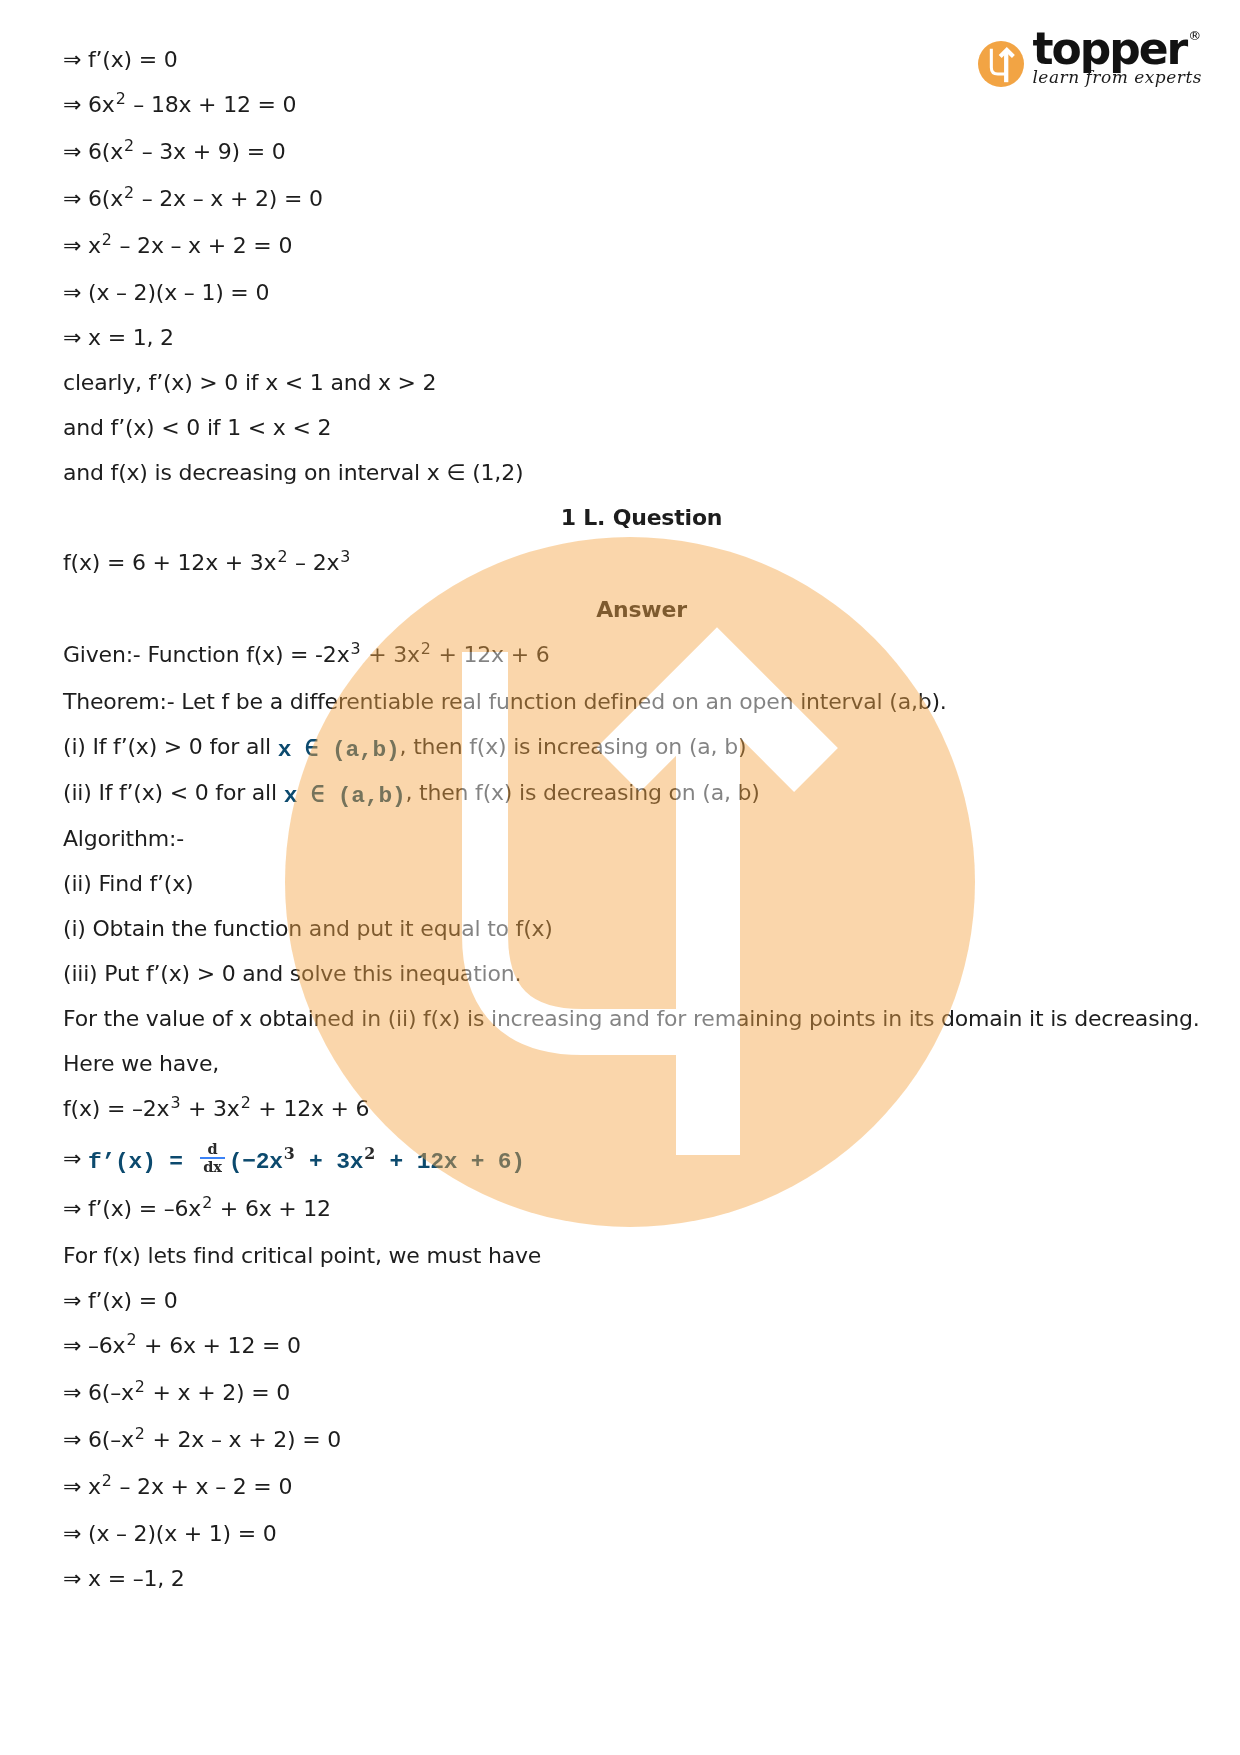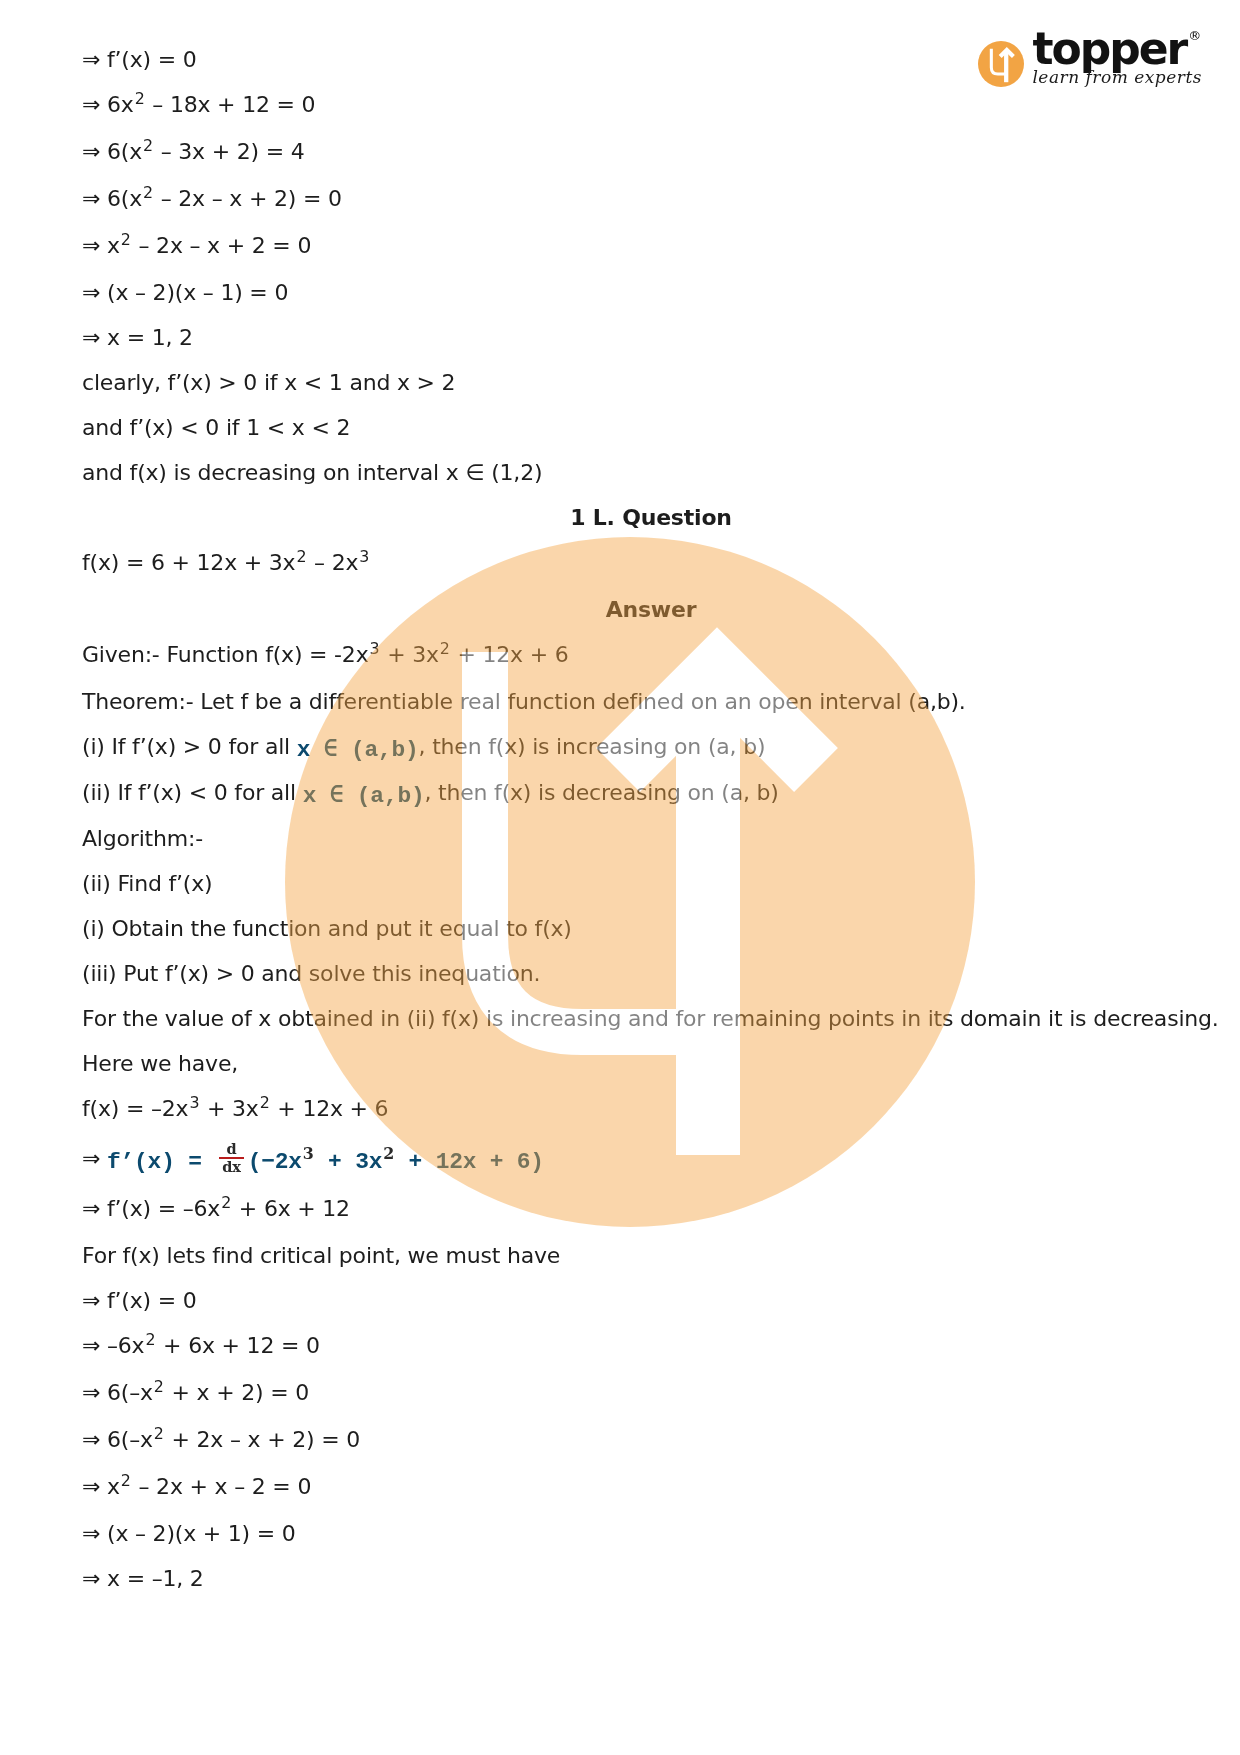--- a/index.html
+++ b/index.html
@@ -5,21 +5,21 @@
   html,body{margin:0;padding:0;}
   body{
     width:1240px;height:1755px;position:relative;overflow:hidden;
     background:#ffffff;
     font-family:"DejaVu Sans","Liberation Sans",sans-serif;
   }
   .page{position:absolute;inset:0;}
 
   
   .content{
-    position:absolute;left:63px;top:47px;right:20px;z-index:1;margin-left:19px;
+    position:absolute;left:63px;top:47px;right:20px;z-index:1;
   }
   .line{
     font-size:22px;line-height:26px;letter-spacing:-0.2px;
     color:#1d1d1d;margin:0 0 19px 0;white-space:nowrap;
   }
   .line.bold{font-weight:bold;text-align:center;}
   .t{}
   .sup{font-size:0.72em;position:relative;top:-0.5em;margin:0 1px;}
   .mser{
     font-family:Liberation Mono, monospace;font-weight:bold;
@@ -28,21 +28,21 @@
   .msup{
     font-family:"DejaVu Serif","Liberation Serif",serif;font-weight:bold;
     font-size:0.72em;position:relative;top:-0.45em;margin:0 1px;color:#2a2a2a;
   }
   .frac{
     display:inline-flex;flex-direction:column;align-items:center;
     vertical-align:middle;margin:0 4px;position:relative;top:-2px;
     font-family:"DejaVu Serif","Liberation Serif",serif;font-weight:bold;
     font-size:0.66em;line-height:1.1;color:#2a2a2a;
   }
-  .frac .den{border-top:2px solid #b91c1c;padding:0 3px;}
+  .frac .den{border-top:2px solid #3b82f6;padding:0 3px;}
 
   
   .watermark{
     position:absolute;left:0;top:0;z-index:5;opacity:0.45;pointer-events:none;
   }
 
   
   .brand{
     position:absolute;top:27px;right:36px;z-index:2;
     display:flex;align-items:flex-end;
@@ -87,21 +87,21 @@
     </svg>
     <div class="brand-text">
       <span class="brand-name">topper</span><span class="brand-reg">®</span>
       <span class="brand-tagline">learn from experts</span>
     </div>
   </div>
 
   <div class="content" id="content">
       <div class="line"><span class="t">⇒ f’(x) = 0</span></div>
       <div class="line"><span class="t">⇒ 6x</span><span class="sup">2</span><span class="t"> – 18x + 12 = 0</span></div>
-      <div class="line"><span class="t">⇒ 6(x</span><span class="sup">2</span><span class="t"> – 3x + 2) = 4</span></div>
+      <div class="line"><span class="t">⇒ 6(x</span><span class="sup">2</span><span class="t"> – 3x + 9) = 0</span></div>
       <div class="line"><span class="t">⇒ 6(x</span><span class="sup">2</span><span class="t"> – 2x – x + 2) = 0</span></div>
       <div class="line"><span class="t">⇒ x</span><span class="sup">2</span><span class="t"> – 2x – x + 2 = 0</span></div>
       <div class="line"><span class="t">⇒ (x – 2)(x – 1) = 0</span></div>
       <div class="line"><span class="t">⇒ x = 1, 2</span></div>
       <div class="line"><span class="t">clearly, f’(x) &gt; 0 if x &lt; 1 and x &gt; 2</span></div>
       <div class="line"><span class="t">and f’(x) &lt; 0 if 1 &lt; x &lt; 2</span></div>
       <div class="line"><span class="t">and f(x) is decreasing on interval x ∈ (1,2)</span></div>
       <div class="line bold"><span class="t">1 L. Question</span></div>
       <div class="line"><span class="t">f(x) = 6 + 12x + 3x</span><span class="sup">2</span><span class="t"> – 2x</span><span class="sup">3</span></div>
       <div class="line bold"><span class="t">Answer</span></div>

